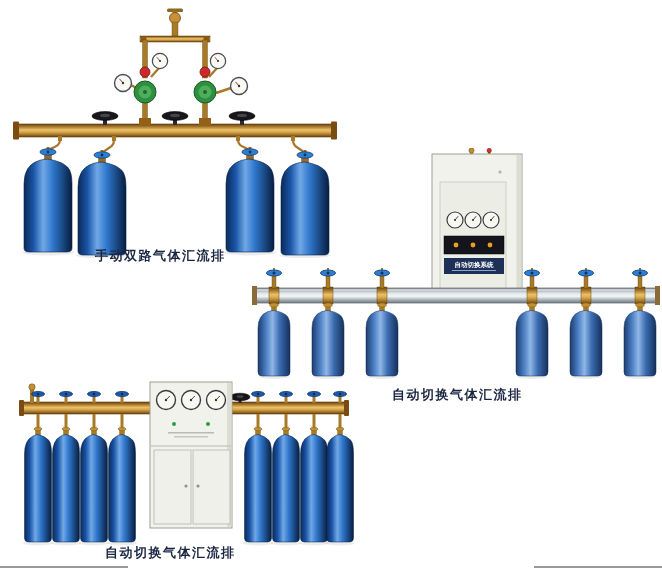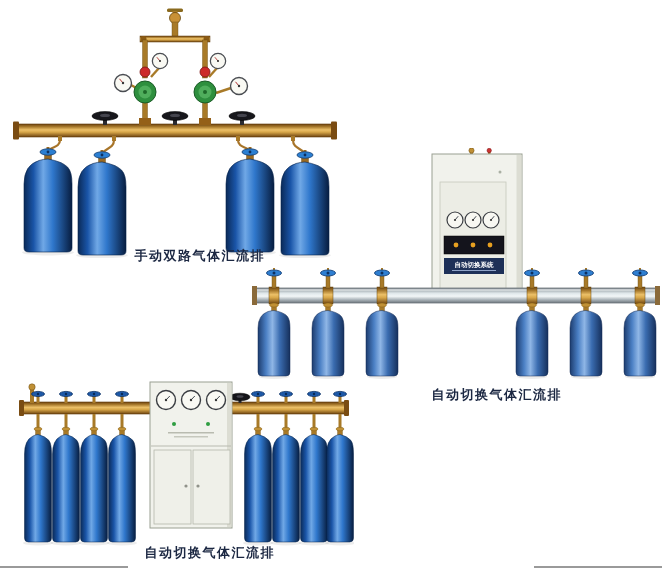--- a/index.html
+++ b/index.html
@@ -5,21 +5,21 @@
   html,body{margin:0;padding:0;}
   body{
     width:662px;height:572px;position:relative;background:#ffffff;overflow:hidden;
     font-family:"Liberation Sans", sans-serif;
   }
   .product{position:absolute;margin:0;padding:0;}
   #product-1{left:10px;top:6px;}
   #product-2{left:252px;top:148px;}
   #product-3{left:14px;top:372px;}
   .caption{
-    position:absolute;width:170px;text-align:right;
+    position:absolute;width:170px;text-align:left;
     font-weight:bold;font-size:13px;line-height:1.2;
     color:#1b2742;letter-spacing:1.5px;
     font-family:"Liberation Sans", sans-serif;
   }
   #caption-1{left:95px;top:248px;}
   #caption-2{left:392px;top:387px;}
   #caption-3{left:105px;top:545px;}
   .edge-mark{position:absolute;height:2px;background:#9a9a9a;}
   #edge-left{left:0;top:566px;width:128px;}
   #edge-right{left:534px;top:566px;width:128px;}

